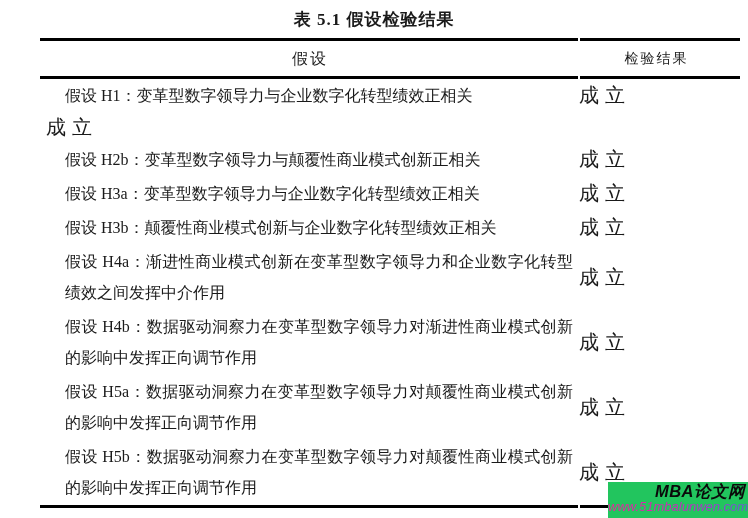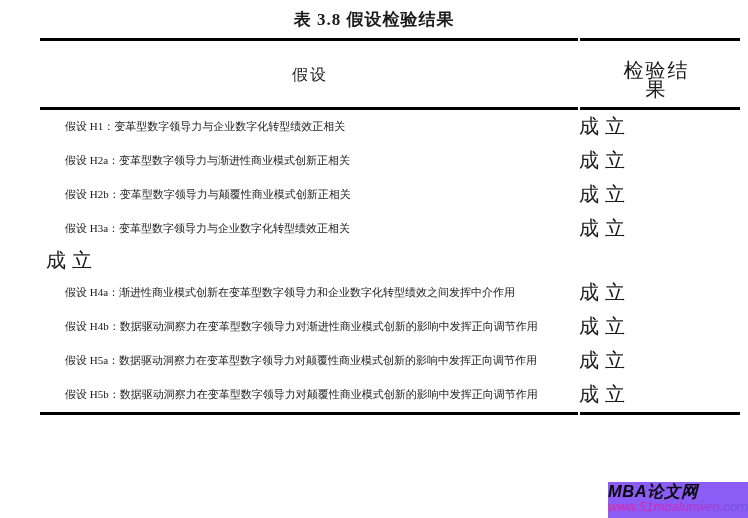--- a/index.html
+++ b/index.html
@@ -16,37 +16,37 @@
   }
 
   .table{position:absolute;left:40px;top:38px;width:700px;}
 
   .rule{display:flex;gap:2px;}
   .rule .seg{background:#000;height:3px;}
   .rule.mid .seg{height:2.5px;}
   .seg-l{width:538px;}
   .seg-r{flex:1;}
 
-  .header-row{display:flex;align-items:center;gap:38px;}
+  .header-row{display:flex;align-items:flex-start;gap:38px;}
   .hcell-l{width:540px;text-align:center;font-size:16px;line-height:19px;padding:8px 0;letter-spacing:2px;}
-  .hcell-r{flex:1;text-align:center;font-size:20px;line-height:19px;padding:20px 45px 8px 0;letter-spacing:2px;}
+  .hcell-r{flex:1;text-align:center;font-size:14px;line-height:19px;padding:8px 45px 8px 0;letter-spacing:2px;}
 
   .row{display:flex;align-items:center;padding:1.5px 0;}
   .cell-l{
-    width:508px;padding-left:25px;font-size:11px;line-height:31px;
+    width:508px;padding-left:25px;font-size:16px;line-height:31px;
     text-align:justify;text-justify:inter-character;
   }
   .cell-r{
     flex:1;text-align:left;font-size:20px;
     padding-right:40px;letter-spacing:6px;text-indent:6px;white-space:nowrap;
   }
 
   .watermark{
     position:absolute;right:0;bottom:0;width:140px;height:36px;
-    background:#8b5cf6;text-align:left;
+    background:#22c55e;text-align:right;
   }
   .wm-name{
     font-family:"Liberation Sans","DejaVu Sans",sans-serif;
     font-weight:bold;font-style:italic;font-size:16.5px;color:#0a0a0a;
     line-height:18px;padding-right:3px;letter-spacing:0.5px;
   }
   .wm-url{
     font-family:"Liberation Sans","DejaVu Sans",sans-serif;
     font-style:italic;font-size:13px;line-height:14px;
     color:#cf2aa6;white-space:nowrap;
@@ -56,21 +56,21 @@
       background:linear-gradient(90deg,#f0239b 0%,#c22cc0 55%,#6c57d8 100%);
       -webkit-background-clip:text;background-clip:text;color:transparent;
     }
   }
 </style>
 </head>
 <body>
 
 <div class="page">
 
-  <div class="title">表 3.8 假设检验结果</div>
+  <div class="title">表 5.1 假设检验结果</div>
 
   <div class="table">
 
     <div class="rule top">
       <span class="seg seg-l"></span>
       <span class="seg seg-r"></span>
     </div>
 
     <div class="header-row">
       <div class="hcell-l">假设</div>
@@ -82,35 +82,35 @@
       <span class="seg seg-r"></span>
     </div>
 
     <div class="tbody">
   <div class="row">
     <div class="cell-l">假设 H1：变革型数字领导力与企业数字化转型绩效正相关</div>
     <div class="cell-r">成立</div>
   </div>
 
   <div class="row">
-    <div class="cell-l">假设 H2a：变革型数字领导力与渐进性商业模式创新正相关</div>
     <div class="cell-r">成立</div>
   </div>
 
   <div class="row">
     <div class="cell-l">假设 H2b：变革型数字领导力与颠覆性商业模式创新正相关</div>
     <div class="cell-r">成立</div>
   </div>
 
   <div class="row">
     <div class="cell-l">假设 H3a：变革型数字领导力与企业数字化转型绩效正相关</div>
     <div class="cell-r">成立</div>
   </div>
 
   <div class="row">
+    <div class="cell-l">假设 H3b：颠覆性商业模式创新与企业数字化转型绩效正相关</div>
     <div class="cell-r">成立</div>
   </div>
 
   <div class="row">
     <div class="cell-l">假设 H4a：渐进性商业模式创新在变革型数字领导力和企业数字化转型绩效之间发挥中介作用</div>
     <div class="cell-r">成立</div>
   </div>
 
   <div class="row">
     <div class="cell-l">假设 H4b：数据驱动洞察力在变革型数字领导力对渐进性商业模式创新的影响中发挥正向调节作用</div>

